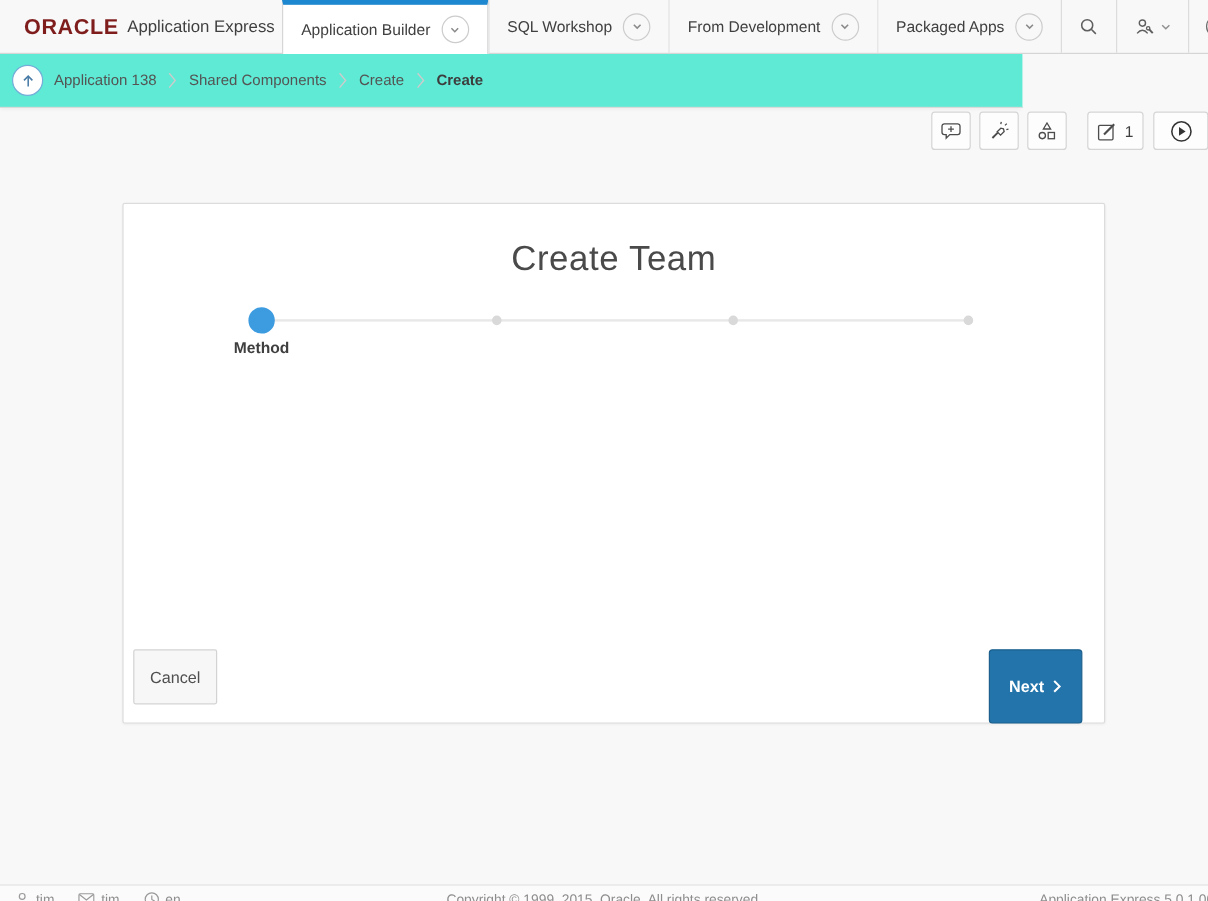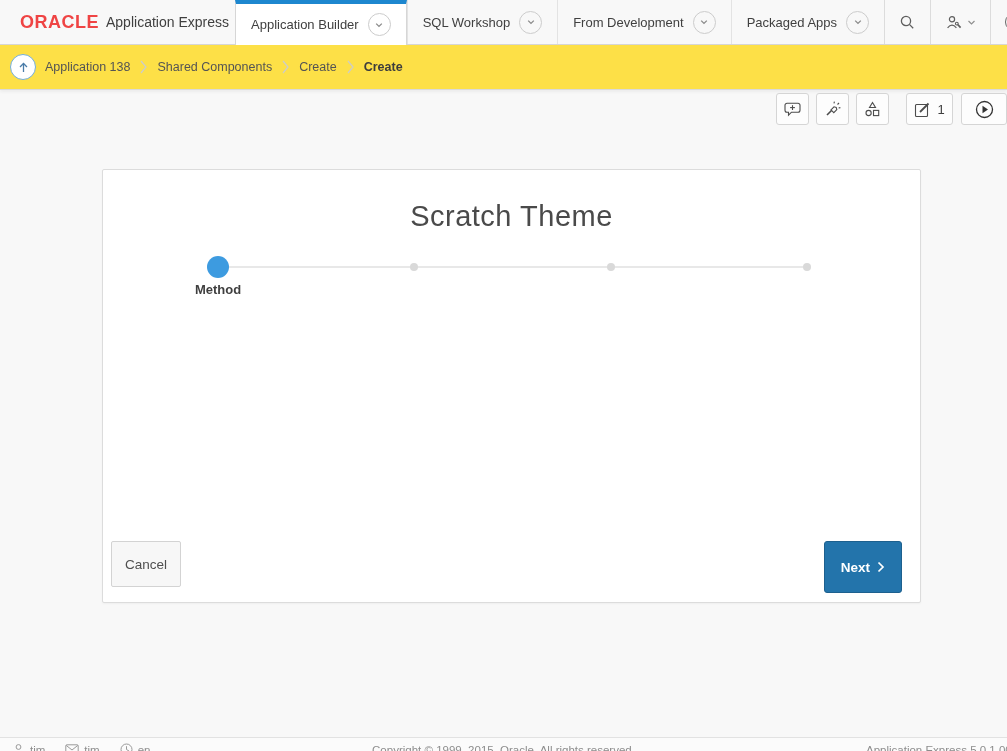--- a/index.html
+++ b/index.html
@@ -3,34 +3,34 @@
 <meta charset="utf-8">
 <style>
   * { margin:0; padding:0; box-sizing:border-box; }
   html,body { width:1007px; height:751px; overflow:hidden;
     font-family:"Liberation Sans","DejaVu Sans",sans-serif; background:#f8f8f8; color:#404040; }
 
   
   .navbar { position:absolute; left:0; top:0; width:1007px; height:45px;
     background:#f8f8f8; border-bottom:1px solid #d6d6d6; display:flex; align-items:stretch; }
   .logo-area { display:flex; align-items:center; padding:0 22px 0 20px; width:235px; }
-  .logo-brand { color:#ef4444; font-weight:bold; font-size:18px; letter-spacing:.5px; }
+  .logo-brand { color:#7f1d1d; font-weight:bold; font-size:18px; letter-spacing:.5px; }
   .logo-product { font-size:14px; color:#3f3f3f; margin-left:7px; white-space:nowrap; }
   .nav-tab { display:flex; align-items:center; gap:9px; padding:0 15px;
     font-size:13px; color:#404040; border-left:1px solid #e3e3e3; cursor:pointer; white-space:nowrap;justify-content:flex-end; }
   .nav-tab.active { background:#ffffff; border-left:1px solid #d6d6d6; border-right:1px solid #d6d6d6;
     border-top:4px solid #1d87cf; margin-bottom:-1px; }
   .chev-circle { width:23px; height:23px; border:1px solid #cccccc; border-radius:50%;
     display:flex; align-items:center; justify-content:center; background:transparent; flex:0 0 auto; }
   .nav-icons { display:flex; margin-left:auto; align-items:stretch; }
   .nav-icon-cell { display:flex; align-items:center; justify-content:center; gap:4px;
     border-left:1px solid #dcdcdc; padding:0 14px; cursor:pointer; }
 
   
-  .crumbbar { position:absolute; left:0; top:45px; width:1007px; height:45px; background:#fde047;
+  .crumbbar { position:absolute; left:0; top:45px; width:852px; height:45px; background:#5eead4;
     border-bottom:1px solid #dadada; box-shadow:0 2px 3px rgba(0,0,0,.05); }
   .crumb-left { position:absolute; left:10px; top:0; height:44px; display:flex; align-items:center; gap:9px; }
   .up-circle { width:26px; height:26px; border:1px solid #74add8; border-radius:50%;
     display:flex; align-items:center; justify-content:center; cursor:pointer; background:#fff; }
   .crumb-item { font-size:12.5px; color:#545454; cursor:pointer; }
   .crumb-item.current { font-weight:bold; color:#3d3d3d; cursor:default; }
   .crumb-sep { display:flex; align-items:center; }
 
   .toolbar { position:absolute; left:776px; top:48px; display:flex; align-items:center; }
   .tbtn { height:32px; background:#fdfdfd; border:1px solid #d5d5d5; border-radius:3px;
@@ -59,21 +59,21 @@
   .opt-row.selected .radio { background:#ffffff; border-color:#8e8e8e; }
   .opt-row.selected .radio::after { content:""; position:absolute; left:3px; top:3px;
     width:6px; height:6px; background:#3c3c3c; border-radius:50%; }
   .opt-label { font-size:13px; color:#404040; }
   .opt-row.selected .opt-label { font-weight:bold; }
 
   .btn-cancel { position:absolute; left:8px; top:371px; width:70px; height:46px;
     background:#f7f7f7; border:1px solid #d3d3d3; border-radius:2px; font-size:13.5px; color:#4f4f4f;
     display:flex; align-items:center; justify-content:center; cursor:pointer;
     font-family:"Liberation Sans","DejaVu Sans",sans-serif; }
-  .btn-next { position:absolute; right:18px; top:371px; width:78px; height:52px;
+  .btn-next { position:absolute; right:18px; top:371px; width:78px; height:62px;
     background:#2374ab; border:1px solid #1d608e; border-radius:3px; color:#ffffff;
     font-size:13.5px; font-weight:bold; display:flex; align-items:center; justify-content:center;
     gap:7px; cursor:pointer; font-family:"Liberation Sans","DejaVu Sans",sans-serif; }
 
   
   .footer { position:absolute; left:0; top:737px; width:1007px; height:40px;
     background:#fbfbfb; border-top:1px solid #e2e2e2; font-size:11.5px; color:#8d8d8d; }
   .foot-left { position:absolute; left:12px; top:5px; display:flex; gap:20px; align-items:center; }
   .foot-item { display:flex; align-items:center; gap:5px; }
   .foot-center { position:absolute; left:0; top:6px; width:100%; text-align:center; }
@@ -228,21 +228,21 @@
         <svg width="19" height="19" viewBox="0 0 19 19">
             <circle cx="9.5" cy="9.5" r="8" fill="none" stroke="#333" stroke-width="1.3"></circle>
             <polygon points="7.5,5.8 13,9.5 7.5,13.2" fill="#333"></polygon>
           </svg>
       </span>
     </div>
   </div>
 </div>
 
 <div class="card">
-  <div class="wizard-title">Scratch Theme</div>
+  <div class="wizard-title">Create Team</div>
 
   <div class="progress-track"></div>
   <div class="dot-active"></div>
   <div class="dot" style="left:307px;"></div>
   <div class="dot" style="left:504px;"></div>
   <div class="dot" style="left:700px;"></div>
   <div class="step-label">Method</div>
 
 
   <button class="btn-cancel">Cancel</button>

